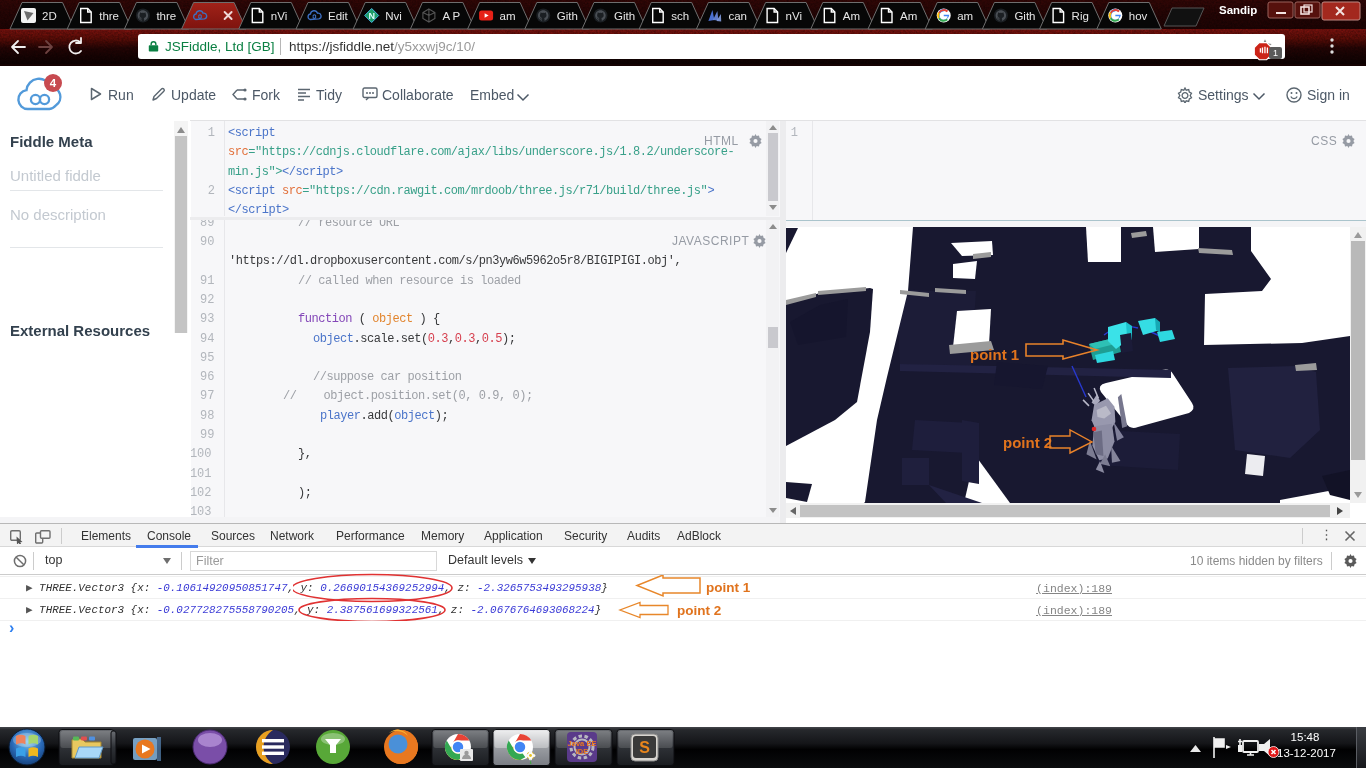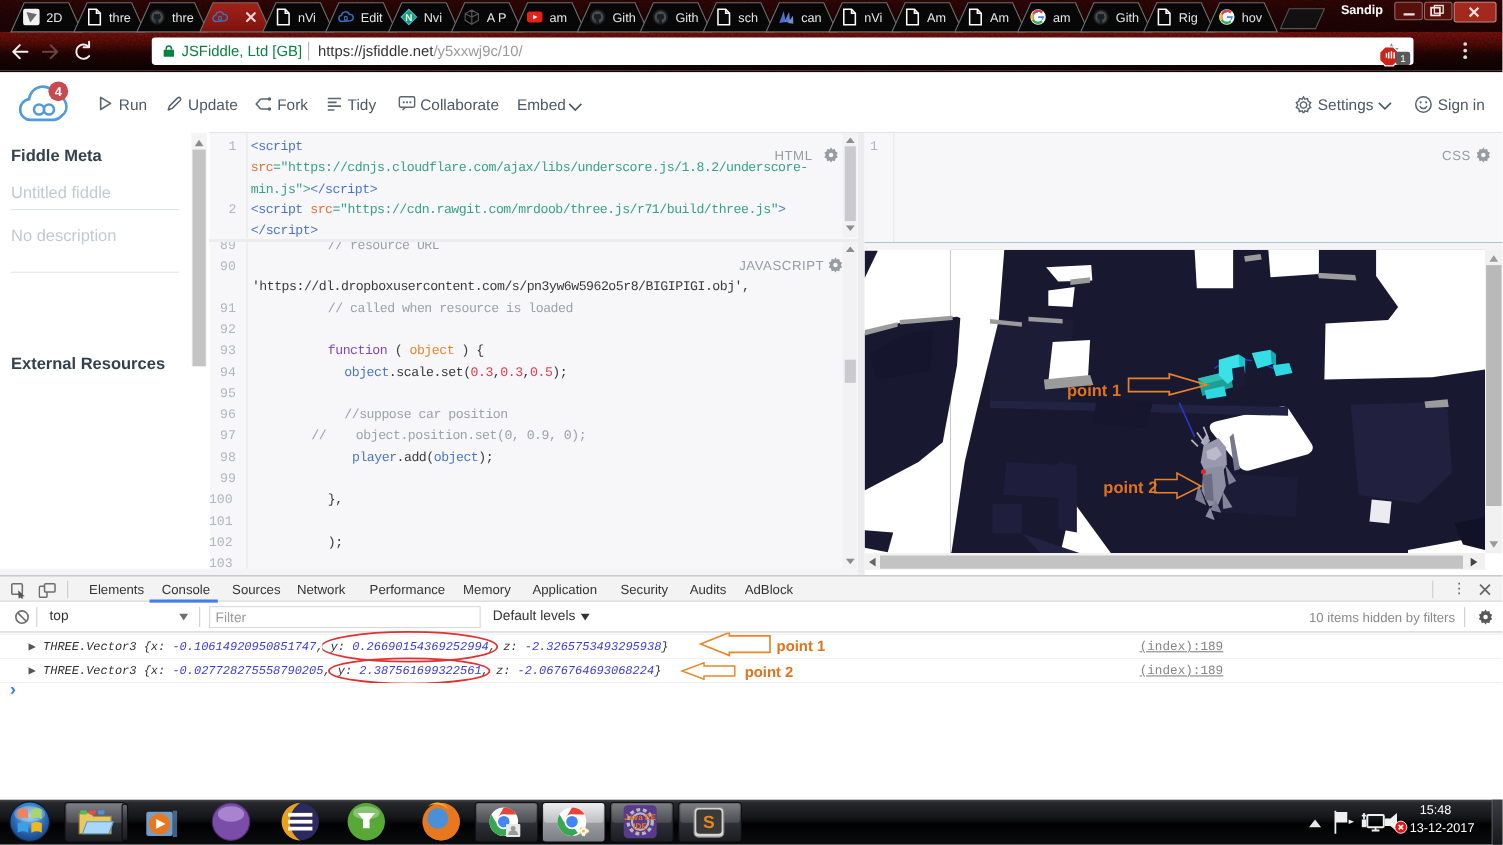--- a/index.html
+++ b/index.html
@@ -691,17 +691,17 @@
           <path d="M2 1 v6 M0 3.5 h4" stroke="#f0f0f0" stroke-width="1.6"></path>
           <rect x="0" y="7" width="4" height="7" fill="#f0f0f0"></rect>
         </g>
         <g transform="translate(1259,11)">
           <path d="M0 6 h5 l6-5 v17 l-6-5 h-5 z" fill="#f0f0f0"></path>
           <circle cx="14.5" cy="14" r="5.5" fill="#e01818" stroke="#fff" stroke-width="0.8"></circle>
           <path d="M12.5 12 l4 4 M16.5 12 l-4 4" stroke="#fff" stroke-width="1.6"></path>
         </g>
       </svg>
   <div class="abs" style="left:1277px;top:4px;color:#fff;font-size:11.5px;width:56px;text-align:center">15:48</div>
-  <div class="abs" style="left:1277px;top:20px;color:#fff;font-size:11.5px;width:68px;text-align:center">13-12-2017</div>
+  <div class="abs" style="left:1277px;top:20px;color:#fff;font-size:11.5px;width:68px;text-align:left">13-12-2017</div>
   <div class="abs" style="left:1356px;top:0;width:10px;height:41px;background:linear-gradient(#3a3d42,#17181c);border-left:1px solid #5a5d63"></div>
 </div>
 
 </div>
 
 </body></html>

